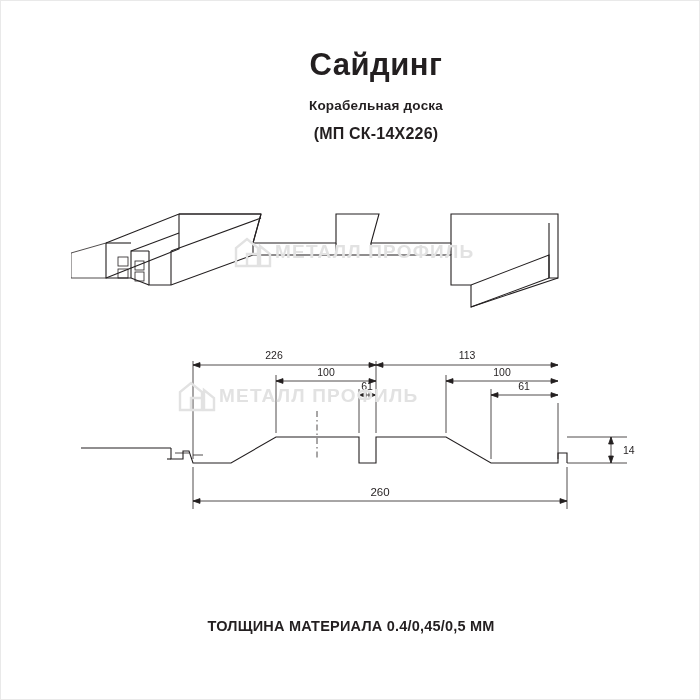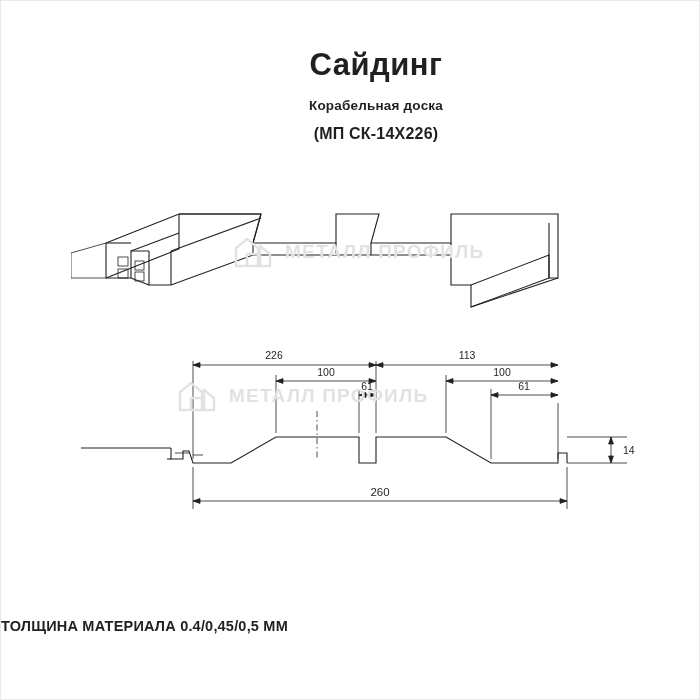--- a/index.html
+++ b/index.html
@@ -64,30 +64,30 @@
     left: 70px;
     width: 570px;
     height: 195px;
     text-decoration: underline;
   }
   .footer {
     position: absolute;
     left: 0;
     top: 617px;
     width: 700px;
+    text-align: center;
     font-size: 14.5px;
     font-weight: bold;
     letter-spacing: 0.2px;
   }
   
   .wm {
     position: absolute;
     display: flex;
     align-items: center;
-    gap: 10px;
     pointer-events: none;
     color: #e2e2e2;
     user-select: none;
   }
   .wm .wm-text {
     font-size: 19px;
     font-weight: bold;
     letter-spacing: 1.2px;
     white-space: nowrap;
   }

